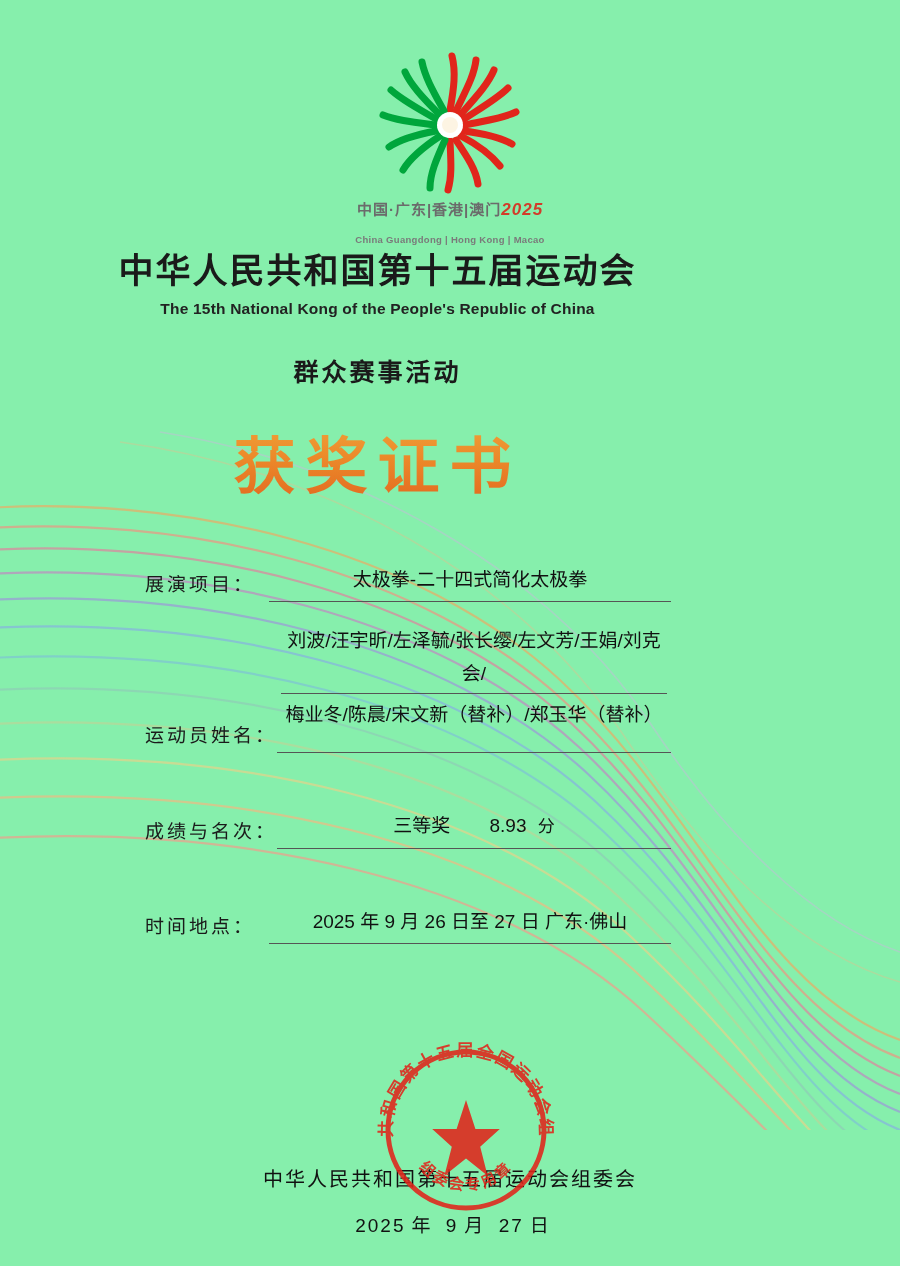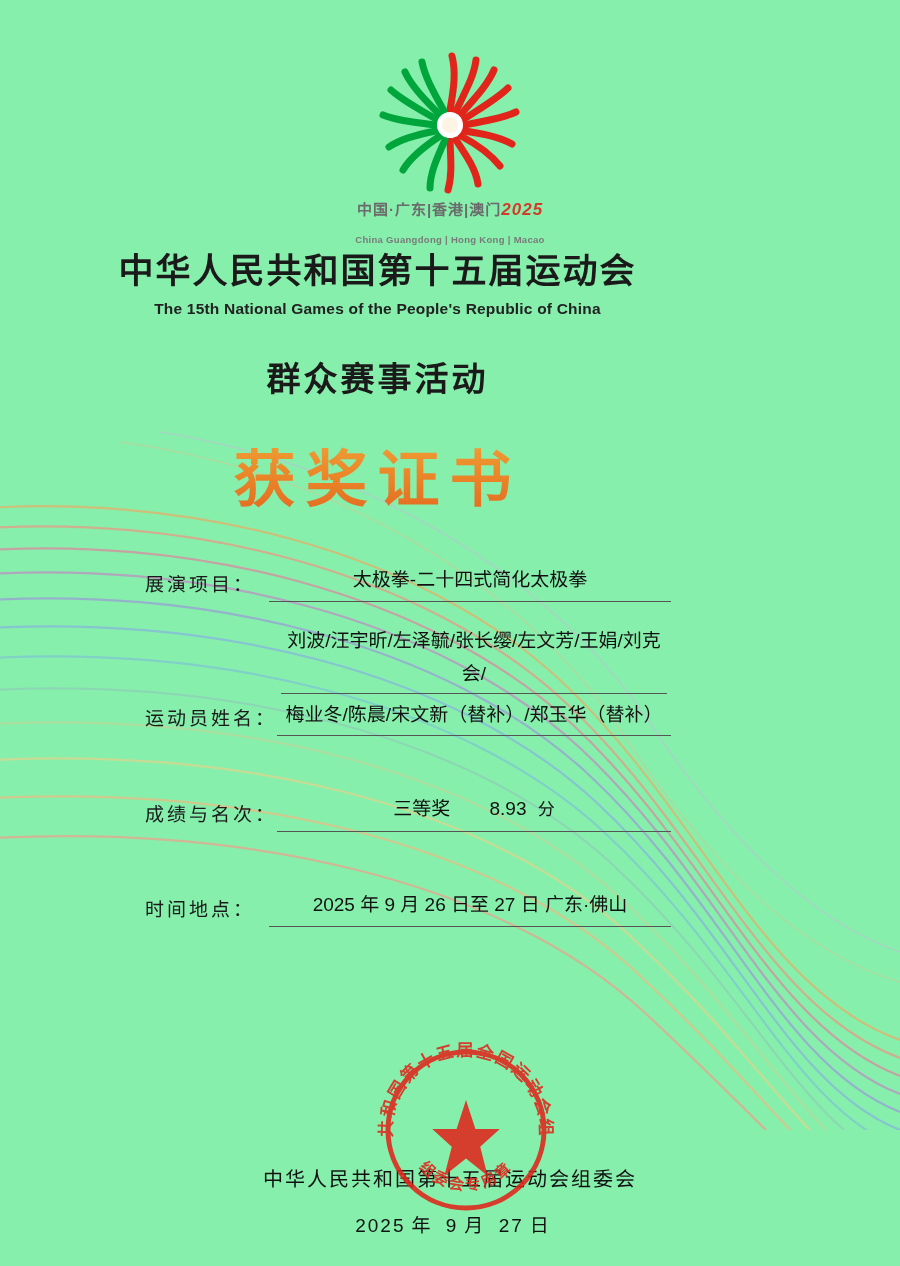--- a/index.html
+++ b/index.html
@@ -82,21 +82,21 @@
     line-height: 1.2;
   }
   .title-en {
     font-size: 15.5px;
     font-weight: bold;
     color: #222;
     letter-spacing: 0.2px;
     margin-top: 8px;
   }
   .subtitle-cn {
-    font-size: 34px;
+    font-size: 25px;
     font-weight: bold;
     color: #1a1a1a;
     letter-spacing: 3px;
     margin-top: 34px;
   }
   .award-title {
     margin-top: 28px;
     font-size: 62px;
     font-weight: bold;
     letter-spacing: 10px;
@@ -135,21 +135,21 @@
     border-bottom: 1px solid #555;
     text-align: center;
     font-size: 19px;
     color: #111;
     padding: 0 4px 6px 4px;
     min-height: 26px;
     line-height: 30px;
   }
   .field-value.two-line {
     line-height: 33px;
-    padding-bottom: 4px;
+    padding-bottom: 21px;
   }
   .field-value .ln { display: block; }
   .field-value .ln.first {
     border-bottom: 1px solid #555;
     margin-bottom: 4px;
     padding-bottom: 3px;
   }
   .row-gap-1 { margin-top: 22px; }
   .row-gap-2 { margin-top: 58px; }
   .row-gap-3 { margin-top: 58px; }
@@ -253,21 +253,21 @@
     <div class="emblem-caption">
       <div class="cn">
         <span>中国·广东|香港|澳门</span><span class="year">2025</span>
       </div>
       <div class="en">China Guangdong | Hong Kong | Macao</div>
     </div>
   </div>
 
   <div class="titles">
     <div class="title-cn">中华人民共和国第十五届运动会</div>
-    <div class="title-en">The 15th National Games of the People's Republic of China</div>
+    <div class="title-en">The 15th National Kong of the People's Republic of China</div>
     <div class="subtitle-cn">群众赛事活动</div>
     <div><span class="award-title">获奖证书</span></div>
   </div>
 
   <div class="fields">
 
     <div class="field-row">
       <div class="field-label">展演项目：</div>
       <div class="field-value">太极拳-二十四式简化太极拳</div>
     </div>

